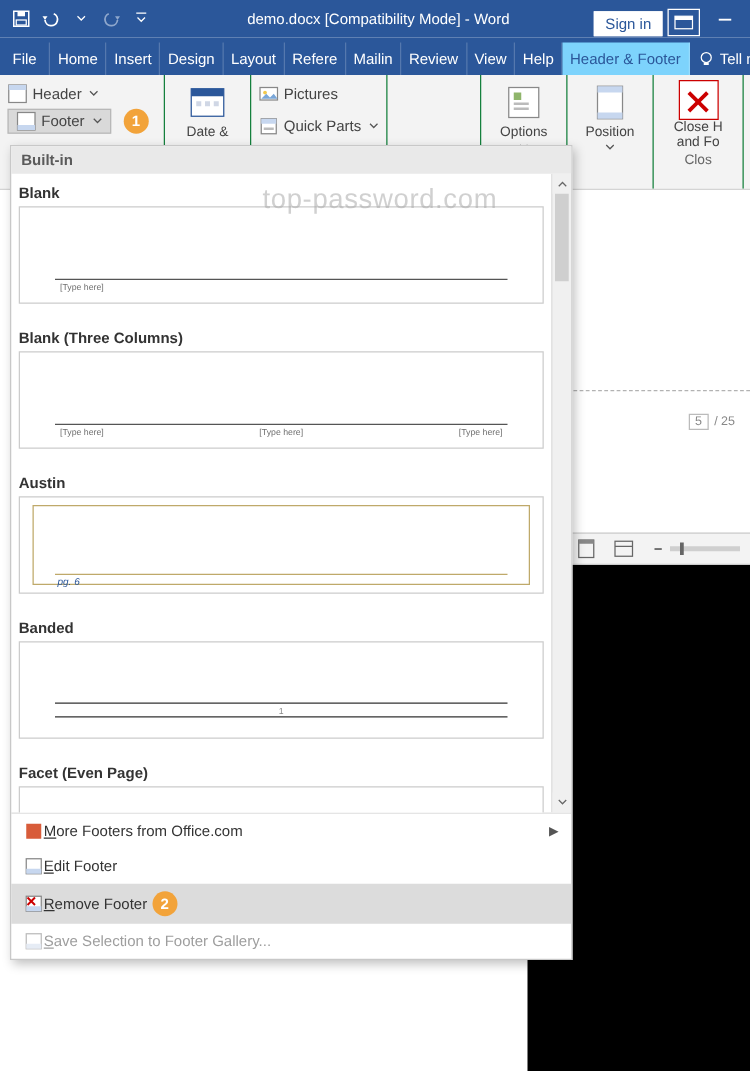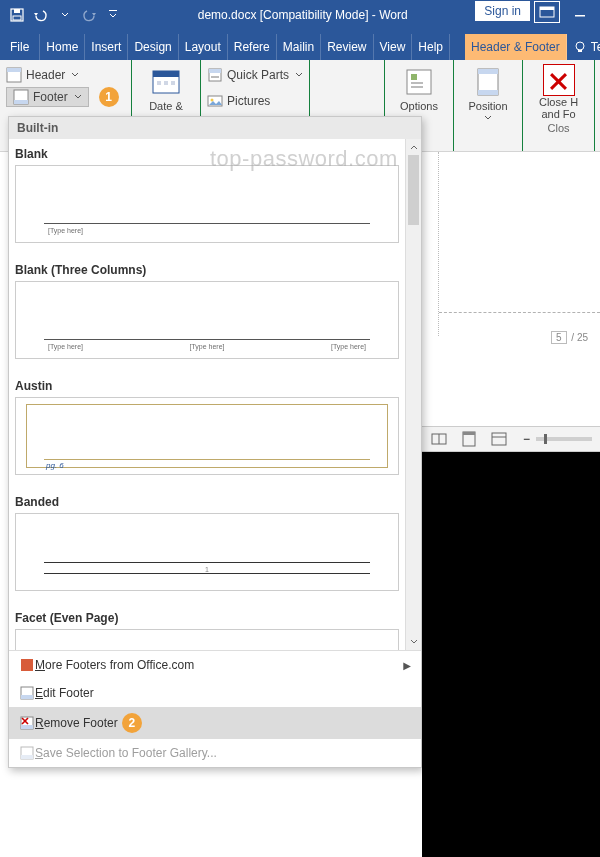--- a/index.html
+++ b/index.html
@@ -3,30 +3,30 @@
 <meta charset="utf-8">
 <style>
   * { box-sizing: border-box; margin: 0; padding: 0; font-family: "Segoe UI", Arial, sans-serif; }
   body { width: 600px; height: 857px; background: #fff; overflow: hidden; position: relative; }
 
   
   .titlebar { height: 30px; background: #2b579a; color: #fff; display: flex; align-items: center; font-size: 12px; }
   .titlebar .qat { display: flex; align-items: center; gap: 6px; padding: 0 8px; }
   .qat-icon { width: 18px; height: 18px; display: flex; align-items: center; justify-content: center; border-radius: 2px; }
   .titlebar .doc-title { flex: 1; text-align: center; font-size: 12px; white-space: nowrap; overflow: hidden; }
-  .titlebar .right { display: flex; align-items: flex-start; gap: 4px; padding-right: 4px; }
+  .titlebar .right { display: flex; align-items: flex-end; gap: 4px; padding-right: 4px; }
   .signin { background: #fff; color: #2b579a; padding: 2px 8px; font-size: 12px; border: 1px solid #fff; }
   .win-btn { width: 32px; height: 28px; display:flex; align-items:center; justify-content:center; }
   .ribbon-disp { width: 26px; height: 22px; border:1px solid #fff; display:flex; align-items:center; justify-content:center; }
 
   
   .tabs { height: 30px; background: #2b579a; display: flex; align-items: flex-end; color: #fff; font-size: 12px; }
   .tab { padding: 6px 6px 6px 6px; border-right: 1px solid rgba(255,255,255,0.2); white-space: nowrap; cursor: default; }
   .tab.file { background: transparent; padding: 6px 10px; }
-  .tab.active { background: #fdba74; color: #2b579a; margin-left: 15px; }
+  .tab.active { background: #7dd3fc; color: #2b579a; }
   .tab.last { border-right: none; }
   .tab.tell { display:flex; align-items:center; gap:4px; margin-left:auto; }
   .bulb { width:14px; height:14px; display:inline-block; }
 
   
   .ribbon { height: 92px; background: #f3f3f3; border-bottom: 1px solid #d4d4d4; display: flex; font-size: 12px; color:#444; position:relative; overflow:hidden;}
   .grp { border-right:1px solid #15803d; padding:4px 6px; display:flex; flex-direction:column; }
   .hdr-ftr { width: 132px; }
   .hdr-row { display:flex; align-items:center; gap:4px; height:22px; }
   .hdr-row .ic { width:16px; height:16px; }
@@ -41,21 +41,21 @@
   .side-grp { display:flex; gap:4px; padding:4px 4px;}
   .nav-col { display:flex; flex-direction:column; gap:2px; padding-top:6px;}
   .lbl-row { font-size:11px; color:#666; text-align:center; padding-top:2px;}
   .close-col { width:72px; display:flex; flex-direction:column; align-items:center; padding:4px 2px;}
   .red-x { width:32px; height:32px; background:#fff; border:1px solid #c00; position:relative;}
   .red-x::before, .red-x::after { content:""; position:absolute; width:70%; height:3px; background:#c00; top:50%; left:15%; }
   .red-x::before { transform: rotate(45deg);}
   .red-x::after { transform: rotate(-45deg);}
 
   
-  .gallery { position:absolute; left:8px; top:116px; width:414px; height:652px; background:#fff; border:1px solid #c8c8c8; box-shadow:2px 3px 8px rgba(0,0,0,0.25); display:flex; flex-direction:column; z-index:10;}
+  .gallery { position:absolute; left:8px; top:116px; width:450px; height:652px; background:#fff; border:1px solid #c8c8c8; box-shadow:2px 3px 8px rgba(0,0,0,0.25); display:flex; flex-direction:column; z-index:10;}
   .gal-head { background:#e9e9e9; color:#5a5a5a; font-size:12px; font-weight:600; padding:4px 8px;}
   .gal-scroll { flex:1; overflow:hidden; position:relative; }
   .scrollbar { position:absolute; right:0; top:0; width:16px; height:100%; background:#f0f0f0; border-left:1px solid #ddd;}
   .sb-btn { height:16px; display:flex; align-items:center; justify-content:center; background:#f0f0f0;}
   .sb-track { position:absolute; top:16px; bottom:16px; left:0; right:0;}
   .sb-thumb { position:absolute; left:2px; right:2px; top:0; height:70px; background:#cfcfcf;}
   .sb-up { position:absolute; top:0; left:0; right:0;}
   .sb-dn { position:absolute; bottom:0; left:0; right:0;}
 
   .gal-body { margin-right:16px; padding:0 0; }
@@ -230,41 +230,41 @@
           </svg>
         </span>
 
     </div>
   </div>
 
   <div class="grp qparts-col">
     <div class="hdr-row">
       <span class="ic">
           <svg width="16" height="16">
+            <rect x="1" y="3" width="14" height="10" fill="#fff" stroke="#888"></rect>
+            <circle cx="5" cy="7" r="1.5" fill="#f2c94c"></circle>
+            <path d="M2 12 l4 -4 l3 3 l3 -3 l3 4 z" fill="#7aa7d9"></path>
+          </svg>
+        </span>
+      <span>Pictures</span>
+    </div>
+    <div class="hdr-row">
+      <span class="ic">
+          <svg width="16" height="16">
             <rect x="2" y="2" width="12" height="12" fill="#fff" stroke="#888"></rect>
             <rect x="2" y="2" width="12" height="4" fill="#c7d7ef"></rect>
             <rect x="4" y="9" width="8" height="2" fill="#bbb"></rect>
           </svg>
         </span>
       <span>Quick Parts</span>
       <span class="small-split">
           <svg width="8" height="8">
             <path d="M1 2 l3 3 l3 -3" fill="none" stroke="#555"></path>
           </svg>
         </span>
-    </div>
-    <div class="hdr-row">
-      <span class="ic">
-          <svg width="16" height="16">
-            <rect x="1" y="3" width="14" height="10" fill="#fff" stroke="#888"></rect>
-            <circle cx="5" cy="7" r="1.5" fill="#f2c94c"></circle>
-            <path d="M2 12 l4 -4 l3 3 l3 -3 l3 4 z" fill="#7aa7d9"></path>
-          </svg>
-        </span>
-      <span>Pictures</span>
     </div>
   </div>
 
   <div class="grp side-grp">
     <div class="nav-col" style="width:66px;">
       <div class="lbl-row" style="margin-top:56px;">Navigation</div>
     </div>
   </div>
 
   <div class="grp side-grp">

